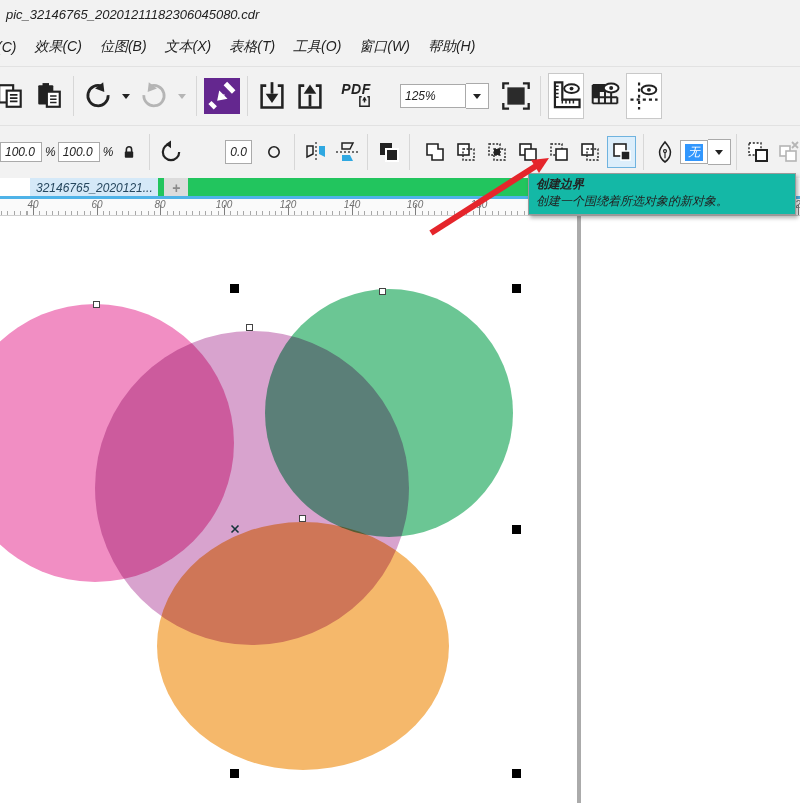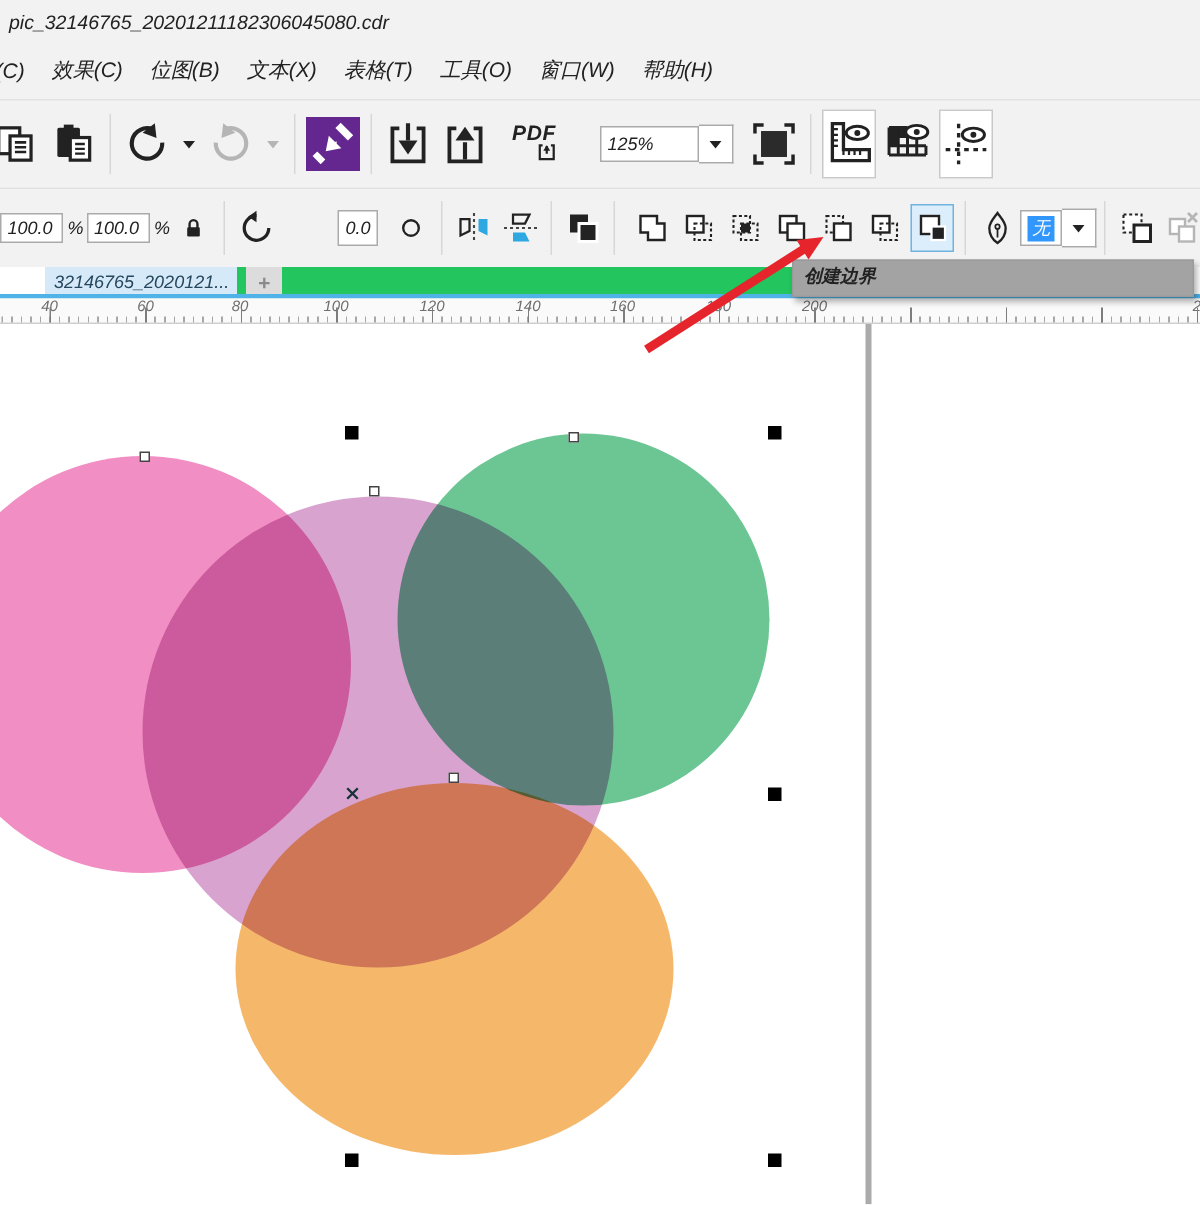--- a/index.html
+++ b/index.html
@@ -52,21 +52,21 @@
   .newtab{width:24px;margin-left:6px;background:#dcdcdc;color:#8a8a8a;display:flex;
           align-items:center;justify-content:center;font-size:14px;font-weight:bold;}
   
   .shapes{position:absolute;left:0;top:0;isolation:isolate;}
   .shapes ellipse{mix-blend-mode:multiply;}
   .h{position:absolute;width:9px;height:9px;background:#000;}
   .n{position:absolute;width:7px;height:7px;background:#fff;border:1px solid #444;box-sizing:border-box;}
   .divider{position:absolute;top:0;width:4px;height:587px;}
   
   .tooltip{position:absolute;left:528px;top:173px;width:268px;box-sizing:border-box;
-           background:#a3a3a3;border:1px solid #9a9a9a;box-shadow:2px 3px 4px rgba(0,0,0,.3);
+           background:#14b8a6;border:1px solid #9a9a9a;box-shadow:2px 3px 4px rgba(0,0,0,.3);
            padding:2px 7px 4px 7px;font-size:12px;line-height:17px;z-index:40;}
   .tooltip .tt-title{font-weight:bold;}
   .overlay{position:absolute;left:0;top:0;z-index:60;pointer-events:none;}
   .icon{display:block;}
 </style>
 </head>
 <body>
 
 <div class="app">
 
@@ -380,20 +380,21 @@
 
     <svg width="10" height="10" viewBox="0 0 10 10" style="position:absolute;left:230px;top:308px;">
       <path d="M1.5 1.5 L8.5 8.5 M8.5 1.5 L1.5 8.5" stroke="#15343a" stroke-width="1.6"></path>
     </svg>
 
     <div class="divider" style="left:577px;background:#ABABAB;"></div>
   </div>
 
   <div class="tooltip">
     <div class="tt-title">创建边界</div>
+    <div>创建一个围绕着所选对象的新对象。</div>
   </div>
 
   <svg class="overlay" width="800" height="803" viewBox="0 0 800 803">
     <line x1="431" y1="233" x2="536" y2="166" stroke="#E5252B" stroke-width="6"></line>
     <polygon points="549,158 539,173 531,160" fill="#E5252B"></polygon>
   </svg>
 
 </div>
 
 </body></html>

